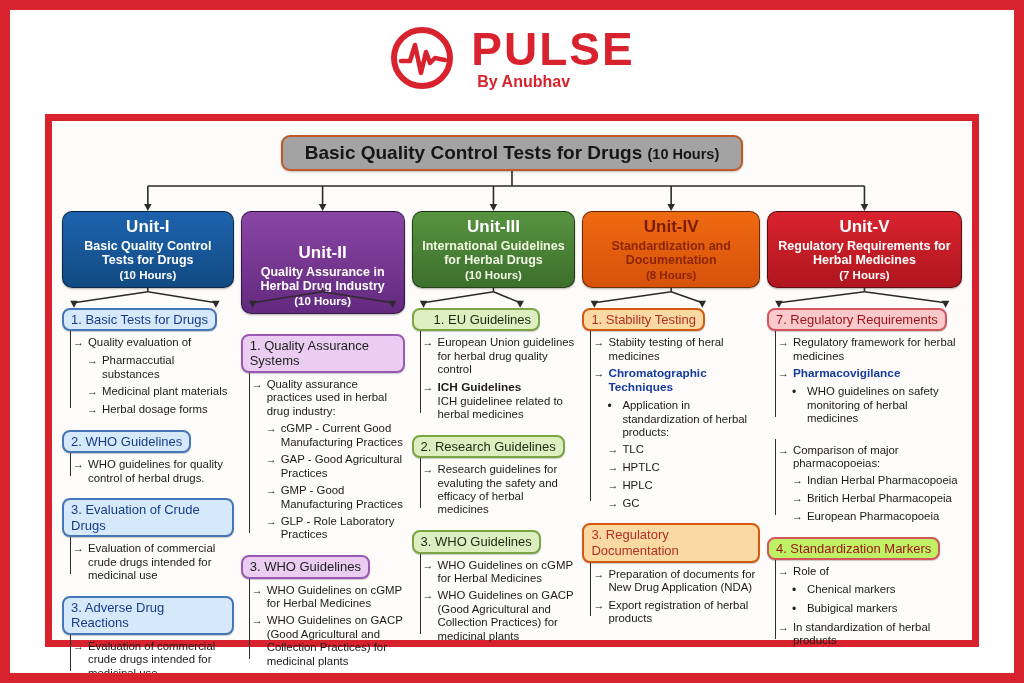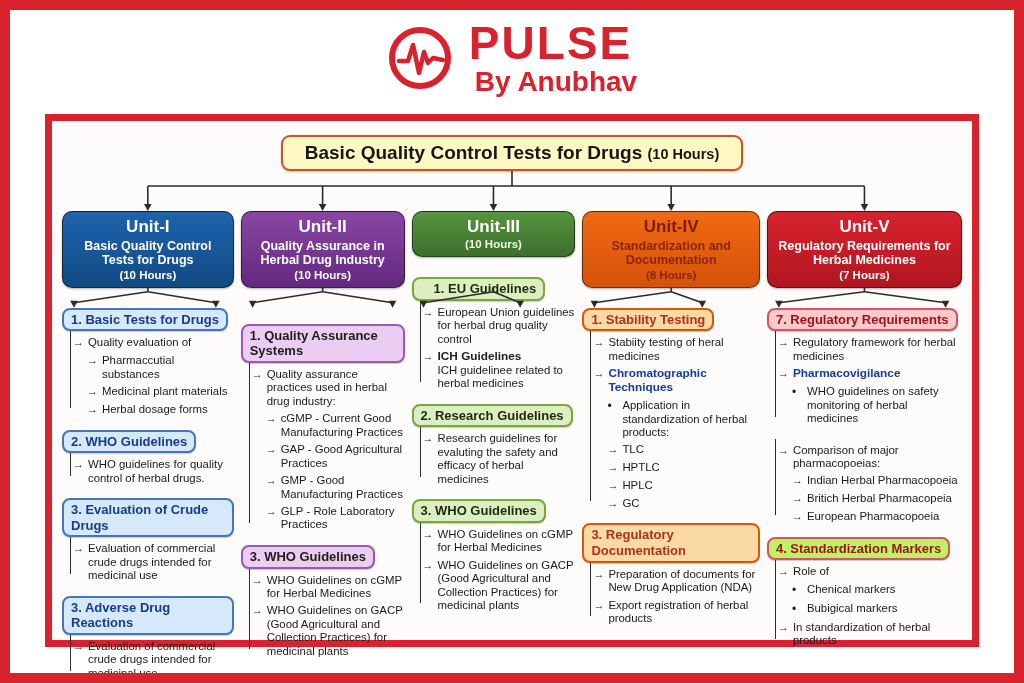--- a/index.html
+++ b/index.html
@@ -12,36 +12,36 @@
     overflow:hidden;
   }
   
   .logo-band {
     position:absolute; top:0; left:0; right:0; height:96px;
     display:flex; align-items:center; justify-content:center; gap:16px;
   }
   .logo-icon { width:66px; height:66px; flex:0 0 auto; }
   .brand-text { display:flex; flex-direction:column; line-height:1; }
   .brand-name { font-size:46px; font-weight:800; color:#d8232e; letter-spacing:2px; }
-  .brand-tagline { font-size:28px; font-weight:700; color:#d8232e; margin-top:2px; margin-left:6px; }
+  .brand-tagline { font-size:16px; font-weight:700; color:#d8232e; margin-top:2px; margin-left:6px; }
   
   .frame {
     position:absolute; left:35px; right:35px; top:104px; bottom:26px;
     border:7px solid #d8232e; background:#fdfcfa;
     padding:12px 10px 8px 10px;
   }
   .overlay-svg {
     position:absolute; left:0; top:0; width:100%; height:100%;
     pointer-events:none; z-index:6;
   }
   
   .main-title {
     position:relative; z-index:2;
     width:fit-content; margin:2px auto 0 auto;
-    background:#fef9c3; border:2.5px solid #c0582a; border-radius:9px;
+    background:#a3a3a3; border:2.5px solid #c0582a; border-radius:9px;
     padding:5px 22px; text-align:center;
     box-shadow:0 1px 2px rgba(0,0,0,.25);
     font-weight:800; font-size:19px; color:#161616; white-space:nowrap;
   }
   .main-title .hours { font-size:14.5px; font-weight:800; }
   
   .units-row {
     position:relative; z-index:2;
     display:flex; gap:7px; margin-top:40px; align-items:flex-start;
   }
@@ -52,21 +52,21 @@
     box-shadow:0 1px 2px rgba(0,0,0,.3);
   }
   .unit-name { font-size:17px; font-weight:800; }
   .unit-subtitle { font-size:12.5px; font-weight:700; line-height:1.15; margin-top:2px; }
   .unit-hours { font-size:11.5px; font-weight:700; margin-top:1px; }
   .fork-gap { height:20px; flex:0 0 auto; }
   
   .section { margin-bottom:9px; }
   .section-label {
     border-radius:8px; border:2px solid; padding:2px 7px;
-    font-size:13px; font-weight:700; line-height:1.2;
+    font-size:13px; font-weight:400; line-height:1.2;
     box-shadow:0 1px 1px rgba(0,0,0,.2);
     width:fit-content; max-width:100%;
   }
   .items { position:relative; margin-left:7px; padding-top:5px; }
   .items::before {
     content:""; position:absolute; left:1px; top:0; bottom:9px;
     border-left:1.6px solid #2d2d2d;
   }
   .item { display:flex; align-items:flex-start; margin-bottom:4px; position:relative; }
   .item.lvl1 { padding-left:4px; }
@@ -202,27 +202,27 @@
               <span class="marker arrow">→</span>
               <div class="item-content">
                 <div class="item-text">Evaluation of commercial crude drugs intended for medicinal use</div>
               </div>
             </div>
           </div>
         </div>
       </div>
       <div class="unit-column" style="flex: 168 1 0px;">
         <div class="unit-header" style="background: linear-gradient(rgb(138, 70, 164) 0%, rgb(99, 41, 127) 100%);">
-          <div class="unit-name" style="color: rgb(255, 255, 255);">Unit-II</div>
+          <div class="unit-name" style="color: rgb(255, 255, 255); margin-top: 26px;">Unit-II</div>
           <div class="unit-subtitle" style="color: rgb(255, 255, 255);">Quality Assurance in Herbal Drug Industry</div>
           <div class="unit-hours" style="color: rgb(255, 255, 255);">(10 Hours)</div>
         </div>
         <div class="fork-gap"></div>
         <div class="section">
-          <div class="section-label" style="background: rgb(236, 205, 242); border-color: rgb(155, 89, 182); color: rgb(29, 29, 29); margin-top: 16px;">1. Quality Assurance Systems</div>
+          <div class="section-label" style="background: rgb(236, 205, 242); border-color: rgb(155, 89, 182); color: rgb(29, 29, 29);">1. Quality Assurance Systems</div>
           <div class="items">
             <div class="item lvl1">
               <span class="marker arrow">→</span>
               <div class="item-content">
                 <div class="item-text">Quality assurance practices used in herbal drug industry:</div>
               </div>
             </div>
             <div class="item lvl2">
               <span class="marker arrow">→</span>
               <div class="item-content">
@@ -263,20 +263,21 @@
               <div class="item-content">
                 <div class="item-text">WHO Guidelines on GACP (Good Agricultural and Collection Practices) for medicinal plants</div>
               </div>
             </div>
           </div>
         </div>
       </div>
       <div class="unit-column" style="flex: 168 1 0px;">
         <div class="unit-header" style="background: linear-gradient(rgb(87, 148, 63) 0%, rgb(60, 111, 45) 100%);">
           <div class="unit-name" style="color: rgb(255, 255, 255);">Unit-III</div>
+          <div class="unit-subtitle" style="color: rgb(242, 247, 226);">International Guidelines for Herbal Drugs</div>
           <div class="unit-hours" style="color: rgb(242, 247, 226);">(10 Hours)</div>
         </div>
         <div class="fork-gap"></div>
         <div class="section">
           <div class="section-label" style="background: rgb(221, 238, 192); border-color: rgb(121, 166, 67); color: rgb(29, 42, 16); padding-left: 20px;">1. EU Guidelines</div>
           <div class="items">
             <div class="item lvl1">
               <span class="marker arrow">→</span>
               <div class="item-content">
                 <div class="item-text">European Union guidelines for herbal drug quality control</div>

